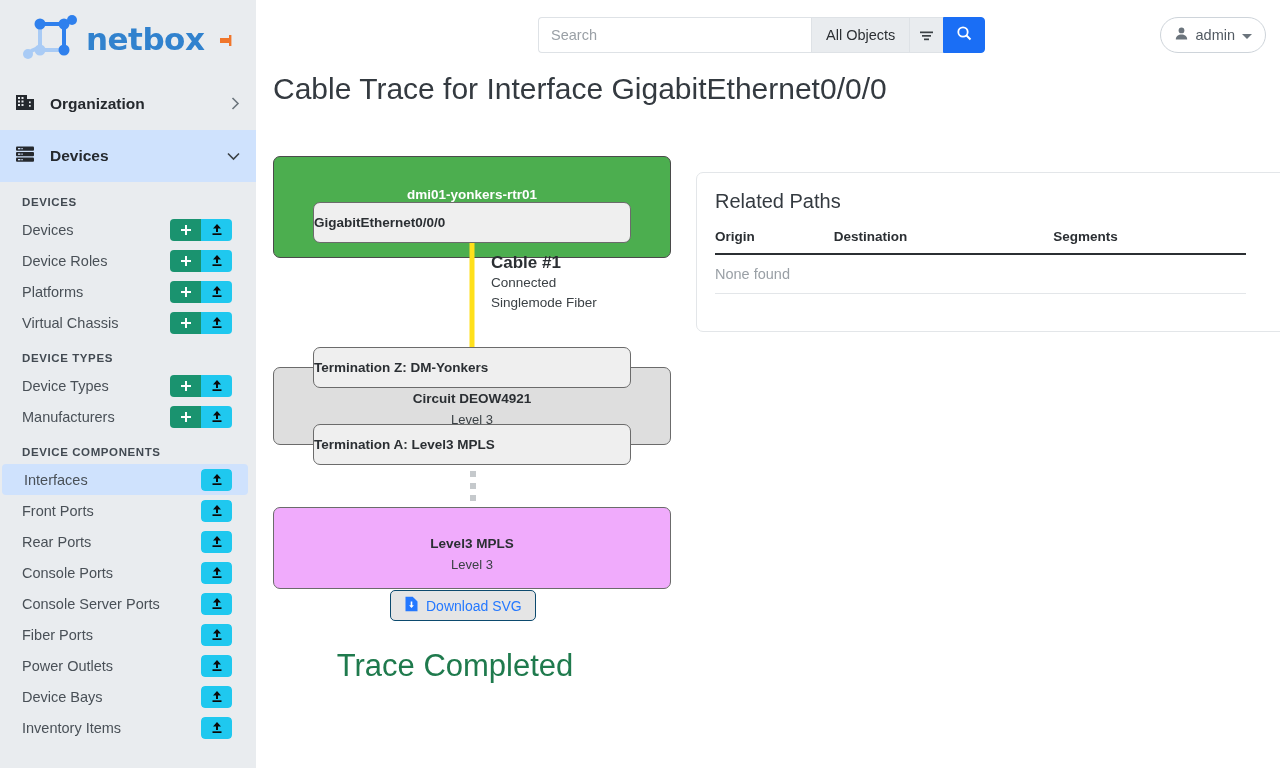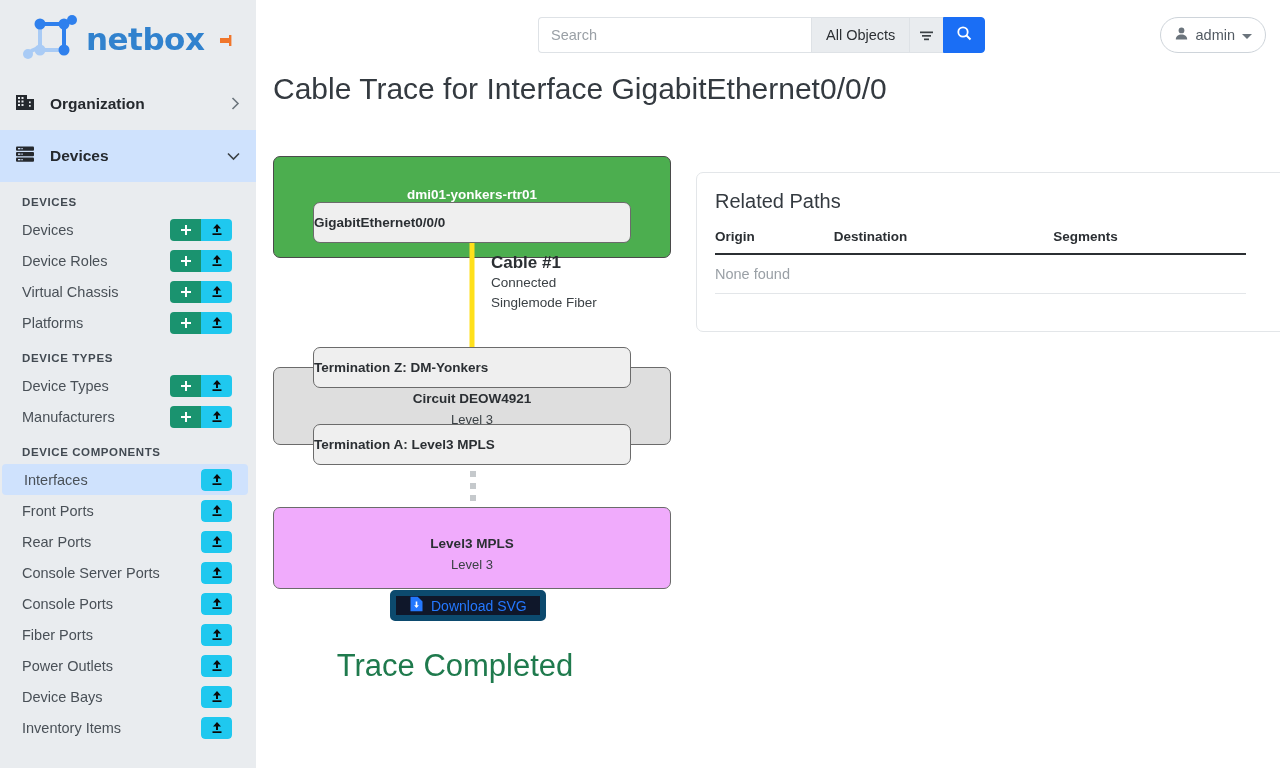--- a/index.html
+++ b/index.html
@@ -169,22 +169,22 @@
   .dotted-seg { position: relative; height: 42px; }
   .dot {
     position: absolute; left: 197px; width: 6px; height: 6px;
     background: #c5c9cc;
   }
 
   .dl-btn {
     position: absolute; left: 134px; top: 520px;
     display: flex; align-items: center; gap: 7px;
     height: 31px; padding: 0 13px;
-    border: 6px solid #0c4a6e; border-radius: 5px;
-    background: #0f172a; color: #2478ff; font-size: 14px; cursor: pointer;
+    border: 1px solid #0c4a6e; border-radius: 5px;
+    background: #e5e5e5; color: #2478ff; font-size: 14px; cursor: pointer;
   }
   .trace-status {
     position: absolute; left: 0; top: 578px; width: 398px;
     text-align: center; font-size: 31px; color: #1f7a4d; font-weight: 400;
   }
 
   
   #related {
     position: absolute; left: 440px; top: 70px;
     width: 674px; height: 160px;
@@ -310,53 +310,53 @@
           </div>
           <div class="btn-imp">
             <svg width="12" height="13" viewBox="0 0 12 13">
               <path d="M6 1 L10 5.5 L7 5.5 L7 9 L5 9 L5 5.5 L2 5.5 Z" fill="#0a0a0a"></path>
               <rect x="1.5" y="10.3" width="9" height="1.7" fill="#0a0a0a"></rect>
             </svg>
           </div>
         </div>
       </div>
       <div class="nav-row">
+        <span class="nr-label">Platforms</span>
+        <div class="btn-grp">
+          <div class="btn-add">
+            <svg width="12" height="12" viewBox="0 0 12 12">
+              <rect x="5" y="1" width="2" height="10" fill="#fff"></rect>
+              <rect x="1" y="5" width="10" height="2" fill="#fff"></rect>
+            </svg>
+          </div>
+          <div class="btn-imp">
+            <svg width="12" height="13" viewBox="0 0 12 13">
+              <path d="M6 1 L10 5.5 L7 5.5 L7 9 L5 9 L5 5.5 L2 5.5 Z" fill="#0a0a0a"></path>
+              <rect x="1.5" y="10.3" width="9" height="1.7" fill="#0a0a0a"></rect>
+            </svg>
+          </div>
+        </div>
+      </div>
+      <div class="nav-row">
         <span class="nr-label">Virtual Chassis</span>
         <div class="btn-grp">
           <div class="btn-add">
             <svg width="12" height="12" viewBox="0 0 12 12">
               <rect x="5" y="1" width="2" height="10" fill="#fff"></rect>
               <rect x="1" y="5" width="10" height="2" fill="#fff"></rect>
             </svg>
           </div>
           <div class="btn-imp">
             <svg width="12" height="13" viewBox="0 0 12 13">
               <path d="M6 1 L10 5.5 L7 5.5 L7 9 L5 9 L5 5.5 L2 5.5 Z" fill="#0a0a0a"></path>
               <rect x="1.5" y="10.3" width="9" height="1.7" fill="#0a0a0a"></rect>
             </svg>
           </div>
         </div>
       </div>
-      <div class="nav-row">
-        <span class="nr-label">Platforms</span>
-        <div class="btn-grp">
-          <div class="btn-add">
-            <svg width="12" height="12" viewBox="0 0 12 12">
-              <rect x="5" y="1" width="2" height="10" fill="#fff"></rect>
-              <rect x="1" y="5" width="10" height="2" fill="#fff"></rect>
-            </svg>
-          </div>
-          <div class="btn-imp">
-            <svg width="12" height="13" viewBox="0 0 12 13">
-              <path d="M6 1 L10 5.5 L7 5.5 L7 9 L5 9 L5 5.5 L2 5.5 Z" fill="#0a0a0a"></path>
-              <rect x="1.5" y="10.3" width="9" height="1.7" fill="#0a0a0a"></rect>
-            </svg>
-          </div>
-        </div>
-      </div>
       <div class="sec-head">DEVICE TYPES</div>
       <div class="nav-row">
         <span class="nr-label">Device Types</span>
         <div class="btn-grp">
           <div class="btn-add">
             <svg width="12" height="12" viewBox="0 0 12 12">
               <rect x="5" y="1" width="2" height="10" fill="#fff"></rect>
               <rect x="1" y="5" width="10" height="2" fill="#fff"></rect>
             </svg>
           </div>
@@ -413,32 +413,32 @@
         <div class="btn-grp single">
           <div class="btn-imp">
             <svg width="12" height="13" viewBox="0 0 12 13">
               <path d="M6 1 L10 5.5 L7 5.5 L7 9 L5 9 L5 5.5 L2 5.5 Z" fill="#0a0a0a"></path>
               <rect x="1.5" y="10.3" width="9" height="1.7" fill="#0a0a0a"></rect>
             </svg>
           </div>
         </div>
       </div>
       <div class="nav-row">
+        <span class="nr-label">Console Ports</span>
+        <div class="btn-grp single">
+          <div class="btn-imp">
+            <svg width="12" height="13" viewBox="0 0 12 13">
+              <path d="M6 1 L10 5.5 L7 5.5 L7 9 L5 9 L5 5.5 L2 5.5 Z" fill="#0a0a0a"></path>
+              <rect x="1.5" y="10.3" width="9" height="1.7" fill="#0a0a0a"></rect>
+            </svg>
+          </div>
+        </div>
+      </div>
+      <div class="nav-row">
         <span class="nr-label">Console Server Ports</span>
-        <div class="btn-grp single">
-          <div class="btn-imp">
-            <svg width="12" height="13" viewBox="0 0 12 13">
-              <path d="M6 1 L10 5.5 L7 5.5 L7 9 L5 9 L5 5.5 L2 5.5 Z" fill="#0a0a0a"></path>
-              <rect x="1.5" y="10.3" width="9" height="1.7" fill="#0a0a0a"></rect>
-            </svg>
-          </div>
-        </div>
-      </div>
-      <div class="nav-row">
-        <span class="nr-label">Console Ports</span>
         <div class="btn-grp single">
           <div class="btn-imp">
             <svg width="12" height="13" viewBox="0 0 12 13">
               <path d="M6 1 L10 5.5 L7 5.5 L7 9 L5 9 L5 5.5 L2 5.5 Z" fill="#0a0a0a"></path>
               <rect x="1.5" y="10.3" width="9" height="1.7" fill="#0a0a0a"></rect>
             </svg>
           </div>
         </div>
       </div>
       <div class="nav-row">

